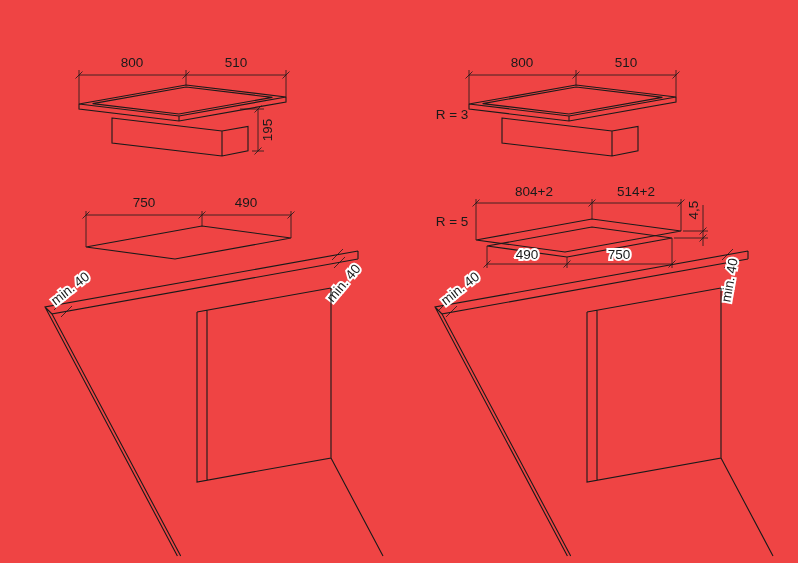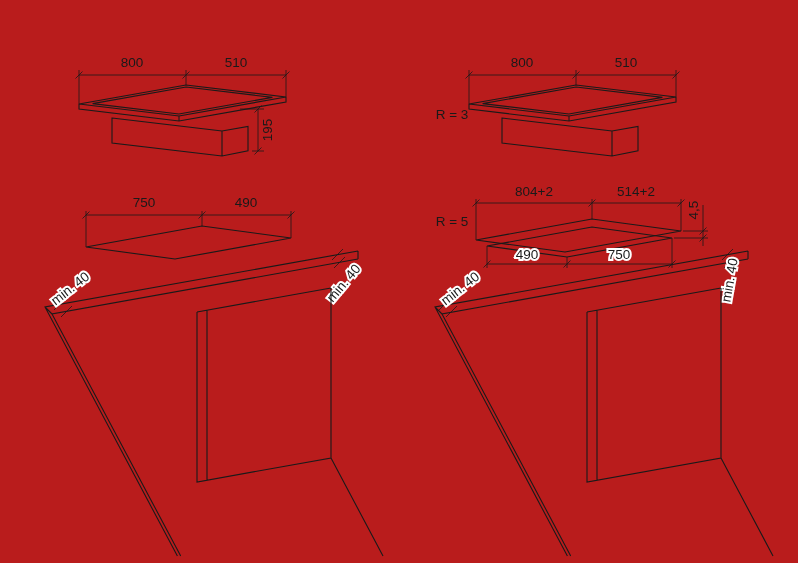--- a/index.html
+++ b/index.html
@@ -1,16 +1,16 @@
 <!DOCTYPE html>
 <html><head>
 <meta charset="utf-8">
 <style>
   html,body{margin:0;padding:0;background:#ffffff;}
-  .stage{width:798px;height:563px;background:#b91c1c;position:relative;}
+  .stage{width:798px;height:563px;background:#ef4444;position:relative;}
   svg{display:block;}
   .obj{stroke:#1a1a1a;fill:none;stroke-width:1.1;stroke-linecap:butt;stroke-linejoin:miter;}
   .dim{stroke:#1a1a1a;fill:none;stroke-width:0.8;stroke-linecap:butt;}
   text{font-family:"Liberation Sans",sans-serif;font-size:13.5px;fill:#1a1a1a;}
   .halo{stroke:#ffffff;stroke-width:4px;paint-order:stroke;}
   .mid{text-anchor:middle;}
 </style>
 </head>
 <body>
 

